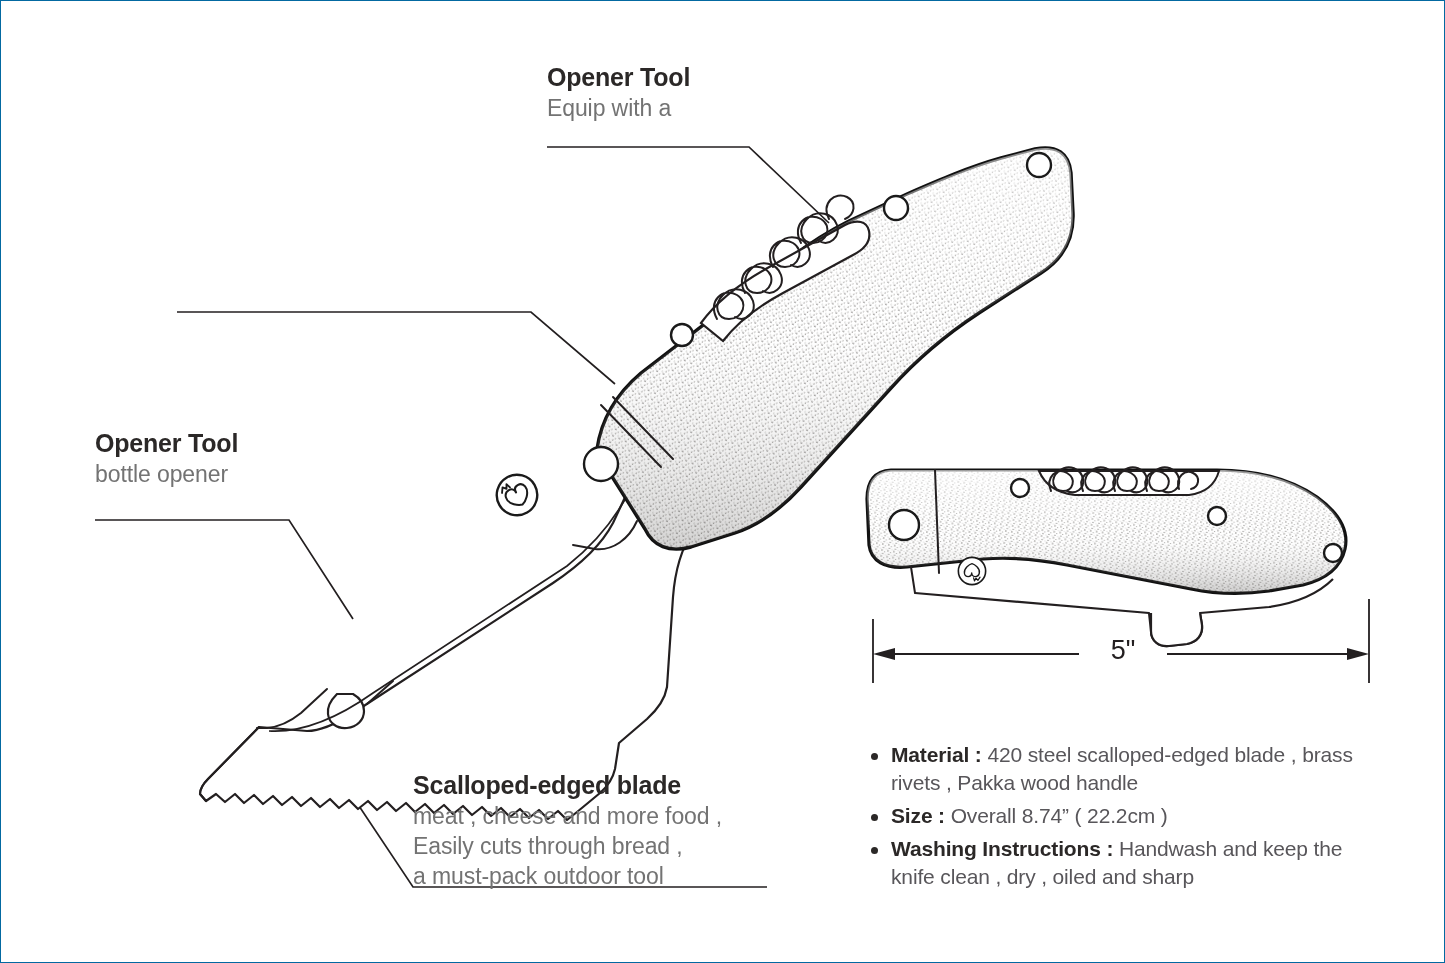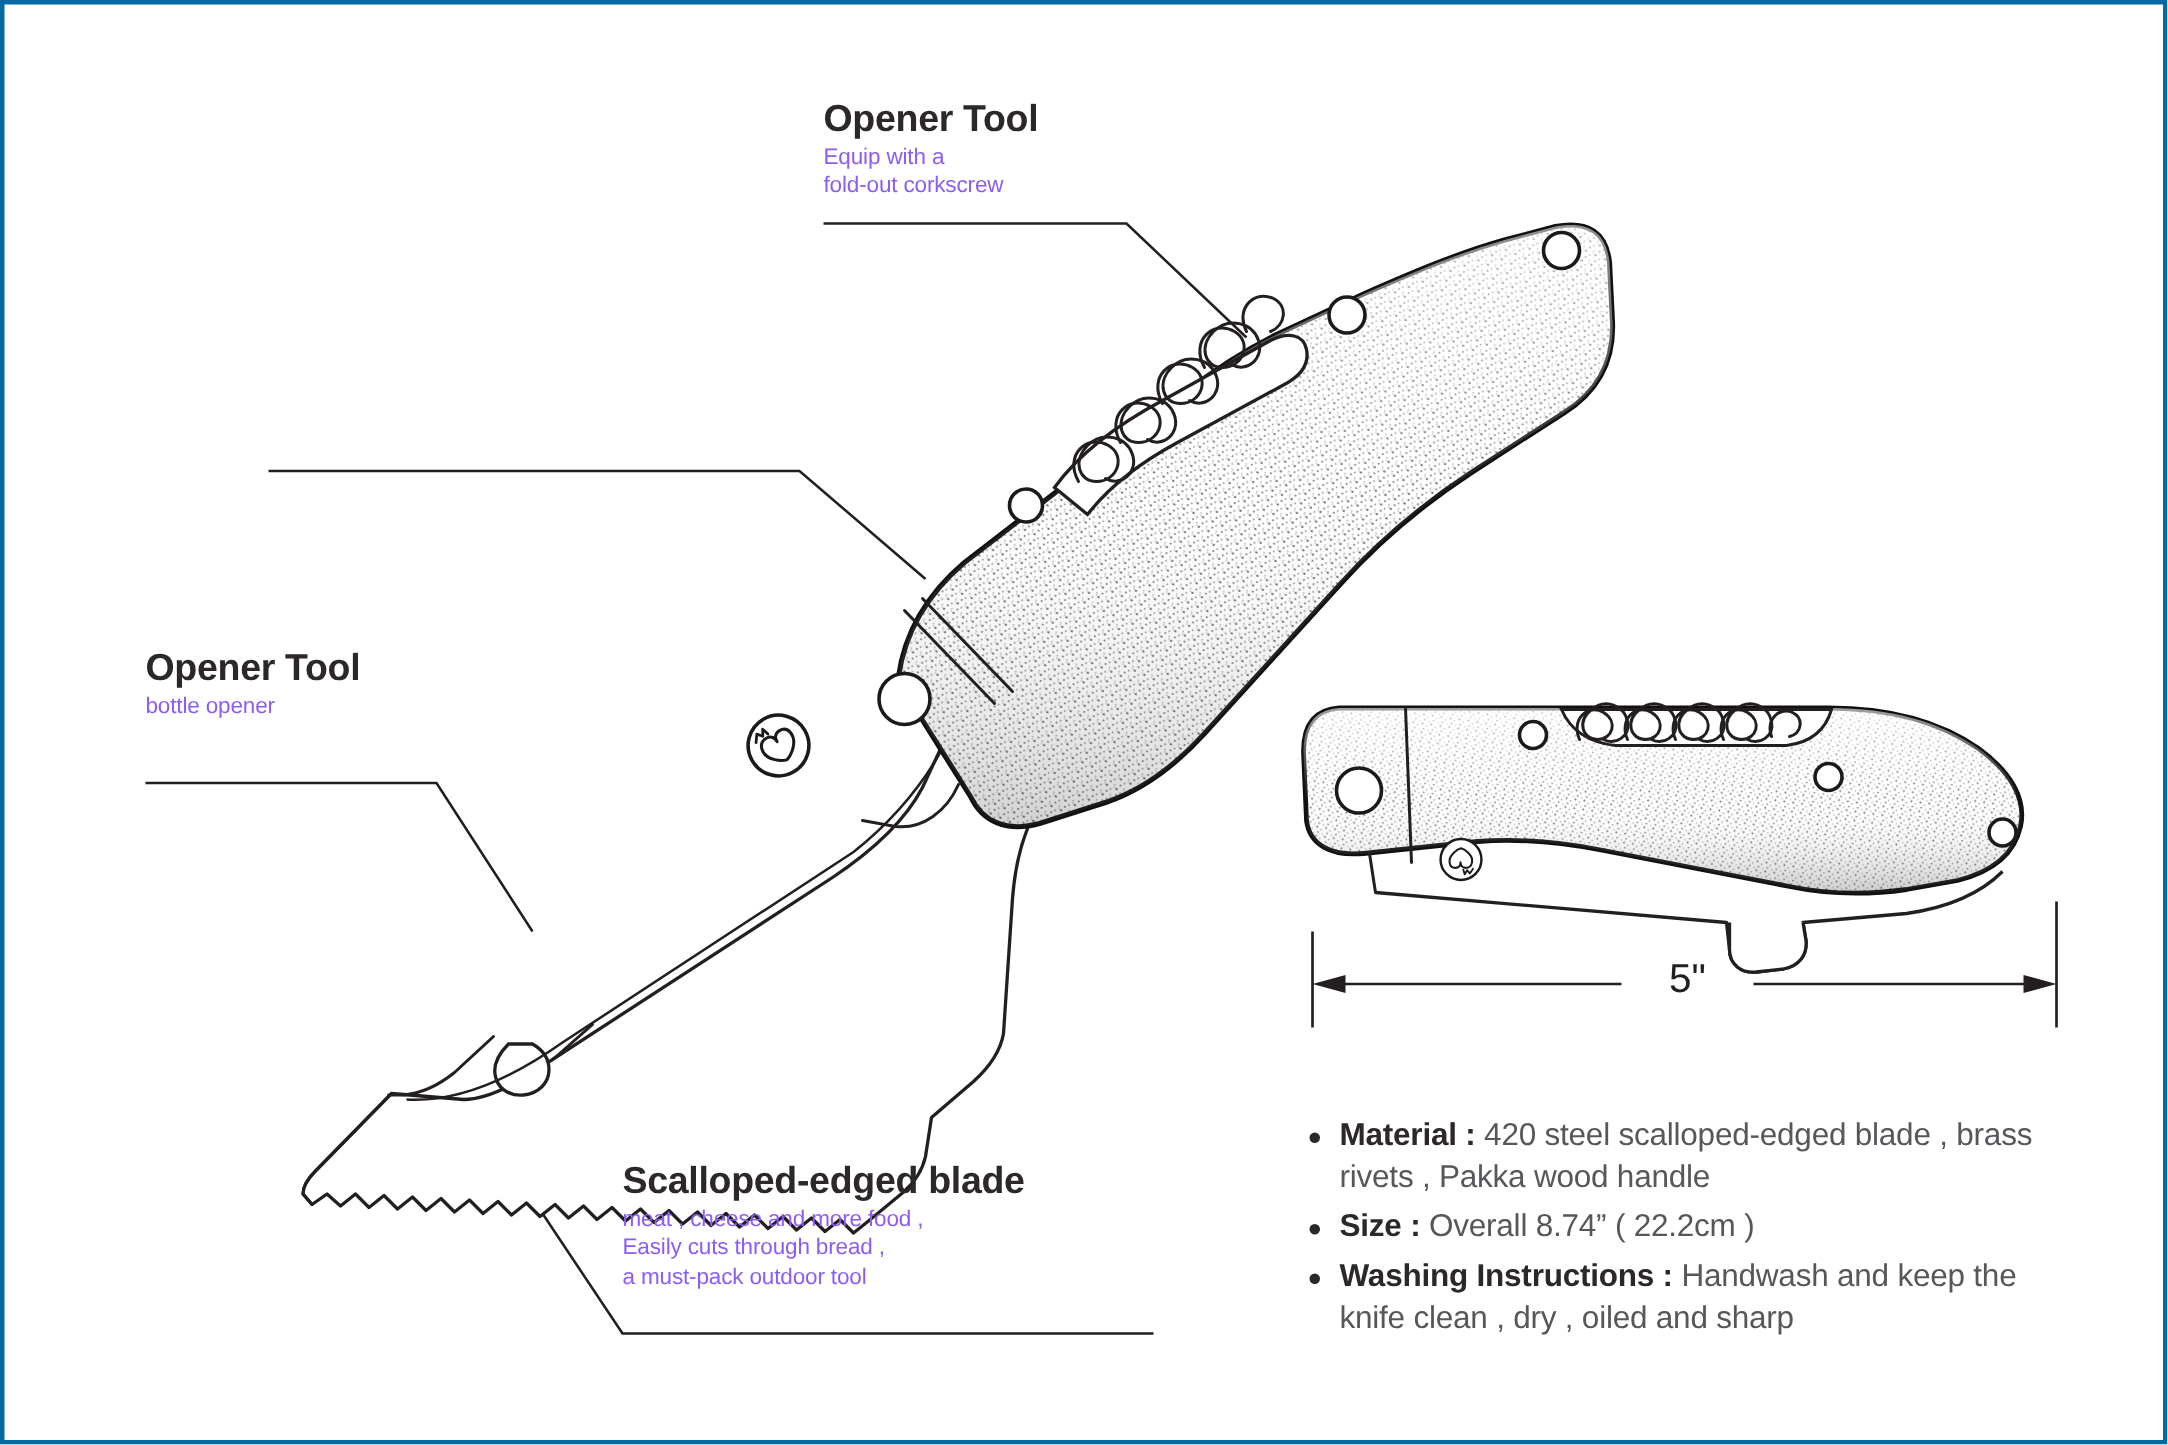--- a/index.html
+++ b/index.html
@@ -7,36 +7,36 @@
     width:1445px;height:963px;
     font-family:"Liberation Sans","DejaVu Sans",sans-serif;
     -webkit-font-smoothing:antialiased;
     overflow:hidden;
   }
   #page{
     position:relative;
     width:1445px;height:963px;
     background:#ffffff;
     box-sizing:border-box;
-    border:3px solid #0369a1;
+    border:1px solid #0369a1;
     overflow:hidden;
   }
   .callout{position:absolute;}
   .callout .hd{
     font-size:25px;
     font-weight:bold;
     color:#2b2827;
     letter-spacing:-0.2px;
     line-height:1.18;
     white-space:nowrap;
   }
   .callout .bd{
-    font-size:15px;
+    font-size:23px;
     font-weight:normal;
-    color:#8b5cf6;
+    color:#737373;
     line-height:1.32;
     letter-spacing:-0.1px;
     white-space:nowrap;
   }
   #c-opener-top{left:546px;top:62px;}
   #c-handle{left:176px;top:218px;}
   #c-opener-left{left:94px;top:428px;}
   #c-blade{left:412px;top:770px;}
 
   
@@ -334,21 +334,20 @@
       <line x1="876" y1="653" x2="1078" y2="653"></line>
       <line x1="1166" y1="653" x2="1364" y2="653"></line>
       <polygon points="872,653 894,647 894,659" fill="#231f20" stroke="none"></polygon>
       <polygon points="1368,653 1346,647 1346,659" fill="#231f20" stroke="none"></polygon>
     </g>
   </svg>
 
   <div class="callout" id="c-opener-top">
     <div class="hd">Opener Tool</div>
     <div class="bd">Equip with a</div>
-    <div class="bd">fold-out corkscrew</div>
   </div>
 
 
   <div class="callout" id="c-opener-left">
     <div class="hd">Opener Tool</div>
     <div class="bd">bottle opener</div>
   </div>
 
   <div class="callout" id="c-blade">
     <div class="hd">Scalloped-edged blade</div>

